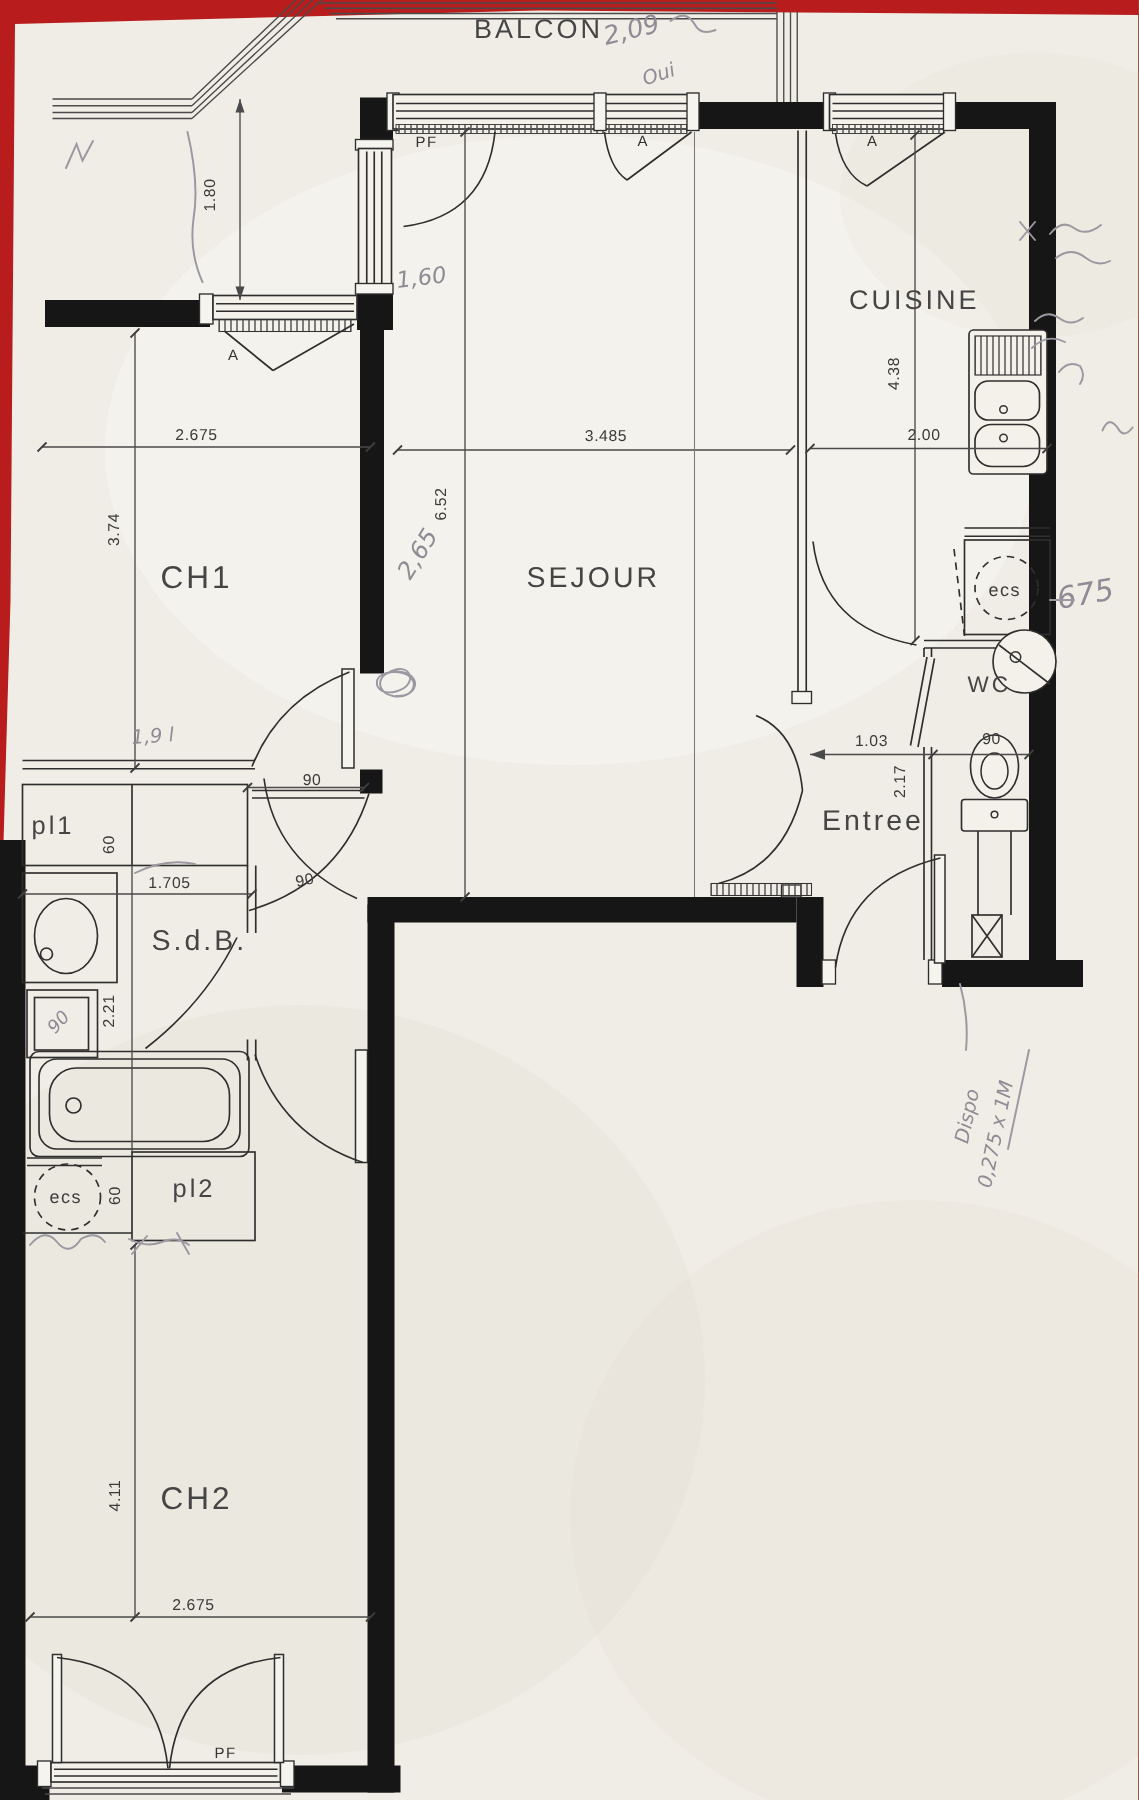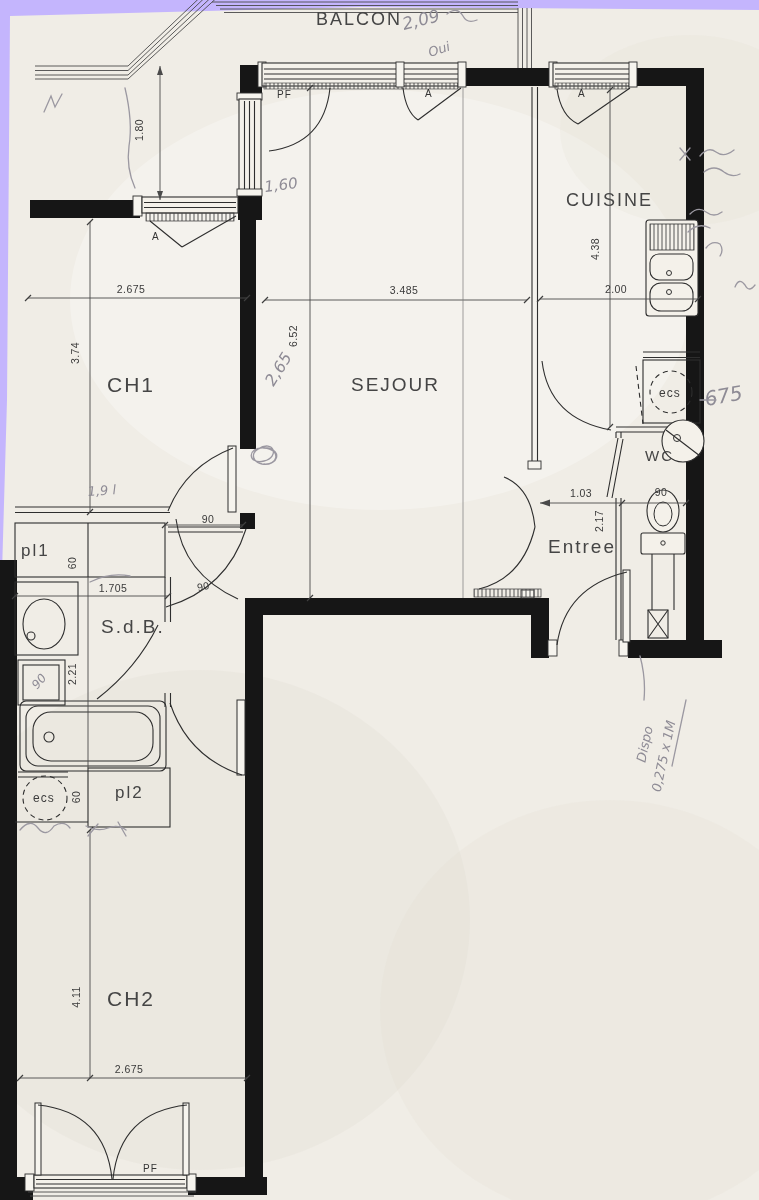--- a/index.html
+++ b/index.html
@@ -1,16 +1,16 @@
 <!DOCTYPE html>
 <html><head>
 <meta charset="utf-8">
 <style>
   html,body{margin:0;padding:0;background:#6d604b;}
-  .stage{position:relative;width:759px;height:1200px;overflow:hidden;background:#c4b5fd;}
+  .stage{position:relative;width:759px;height:1200px;overflow:hidden;background:#b91c1c;}
   svg{display:block;}
   text{font-family:"Liberation Sans","DejaVu Sans",sans-serif;fill:#3c3c3c;}
   .room{fill:#454545;letter-spacing:2px;}
   .dim{font-size:10.5px;fill:#3a3a3a;letter-spacing:.4px;}
   .win{font-size:10px;fill:#333;letter-spacing:1px;}
   .hand{font-family:"DejaVu Sans",sans-serif;font-style:italic;fill:#8e8b95;}
   .ink{stroke:#2e2e2e;fill:none;stroke-width:1.1;}
   .thin{stroke:#4a4a4a;fill:none;stroke-width:.9;}
   .faint{stroke:#7a7a7a;fill:none;stroke-width:.7;}
   .pencil{stroke:#9b98a1;fill:none;stroke-width:1.3;stroke-linecap:round;}

